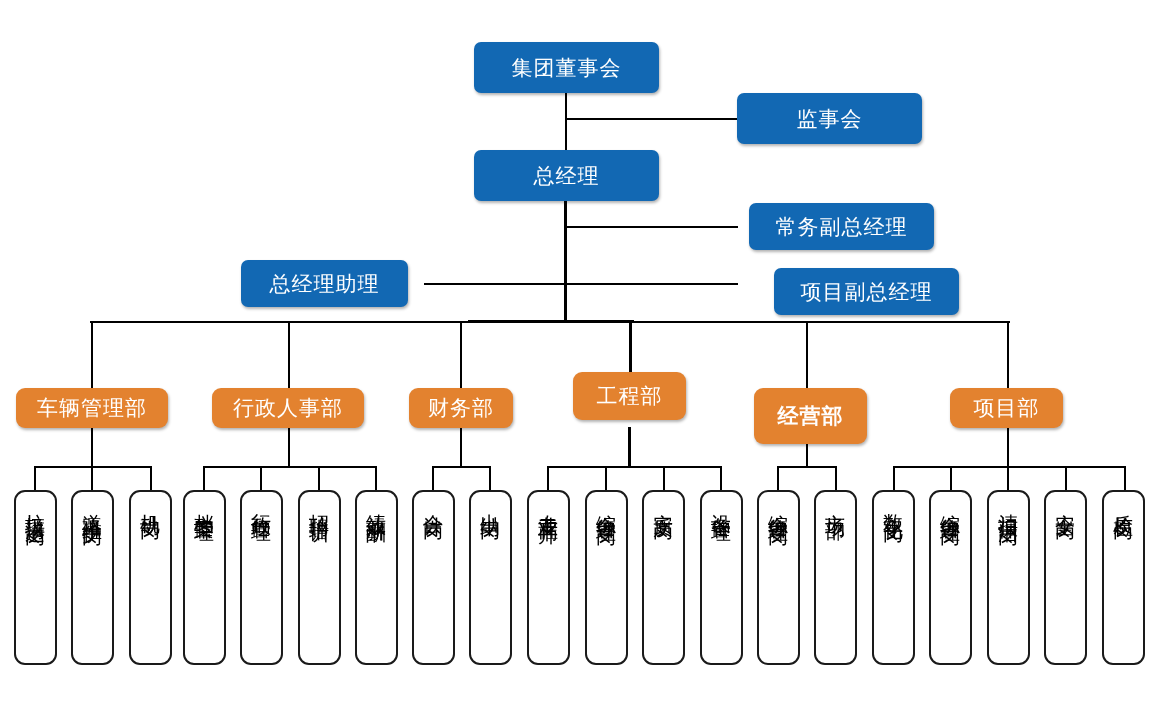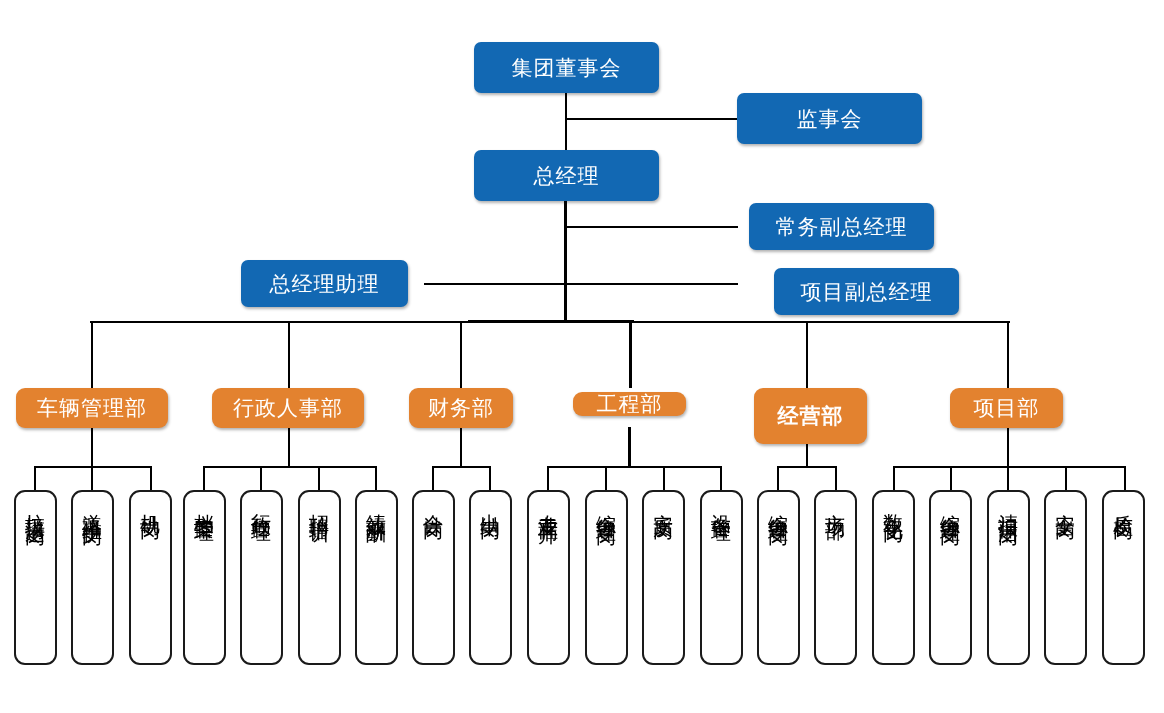--- a/index.html
+++ b/index.html
@@ -169,21 +169,21 @@
   </div>
 
   <div class="node node-orange" style="left:212px; top:388px; width:152px; height:40px;">
     <span>行政人事部</span>
   </div>
 
   <div class="node node-orange" style="left:409px; top:388px; width:104px; height:40px;">
     <span>财务部</span>
   </div>
 
-  <div class="node node-orange" style="left:573px; top:392px; width:113px; height:24px;">
+  <div class="node node-orange" style="left:573px; top:372px; width:113px; height:48px;">
     <span>工程部</span>
   </div>
 
   <div class="node node-orange" style="left:754px; top:388px; width:113px; height:56px;font-weight:bold;">
     <span>经营部</span>
   </div>
 
   <div class="node node-orange" style="left:950px; top:388px; width:113px; height:40px;">
     <span>项目部</span>
   </div>

